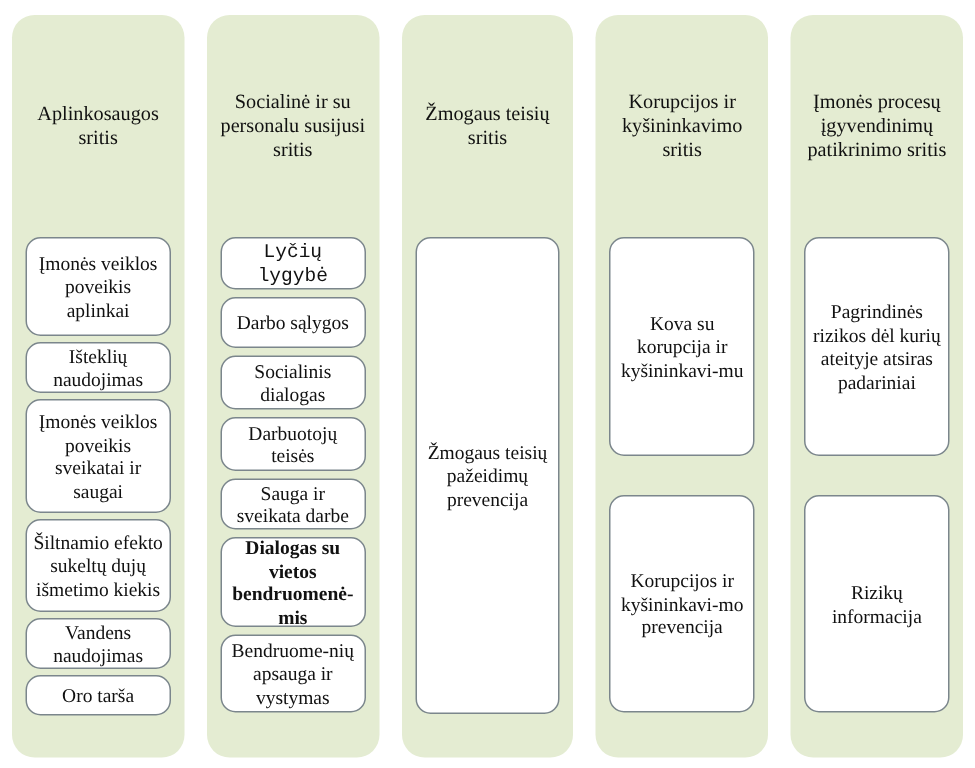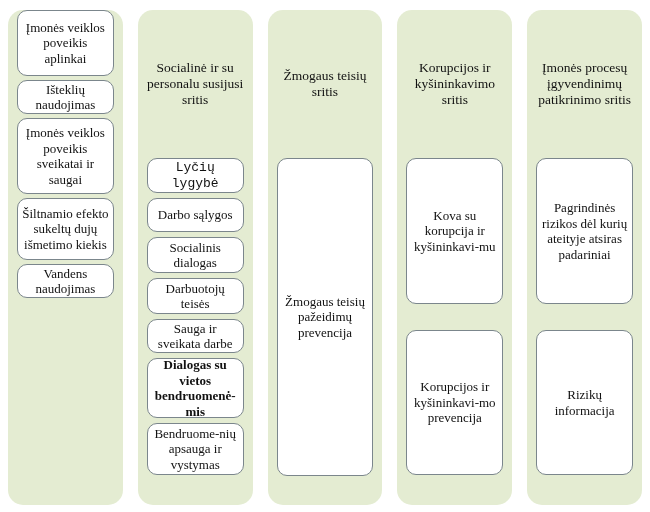--- a/index.html
+++ b/index.html
@@ -73,26 +73,28 @@
   .h145 { height: 145px; }
   .h146 { height: 146px; }
   .h318 { height: 318px; }
 </style>
 </head>
 <body>
 
 <div class="board">
 
   <div class="panel">
+    <div class="panel-header">Aplinkosaugos sritis</div>
     <div class="boxes gap-sm">
       <div class="box h66">Įmonės veiklos poveikis aplinkai</div>
       <div class="box h34">Išteklių naudojimas</div>
       <div class="box h76">Įmonės veiklos poveikis sveikatai ir saugai</div>
       <div class="box h62">Šiltnamio efekto sukeltų dujų išmetimo kiekis</div>
       <div class="box h34">Vandens naudojimas</div>
+      <div class="box h27">Oro tarša</div>
     </div>
   </div>
 
   <div class="panel">
     <div class="panel-header">Socialinė ir su personalu susijusi sritis</div>
     <div class="boxes gap-md">
       <div class="box h35">Lyčių lygybė</div>
       <div class="box h34">Darbo sąlygos</div>
       <div class="box h36">Socialinis dialogas</div>
       <div class="box h36">Darbuotojų teisės</div>

